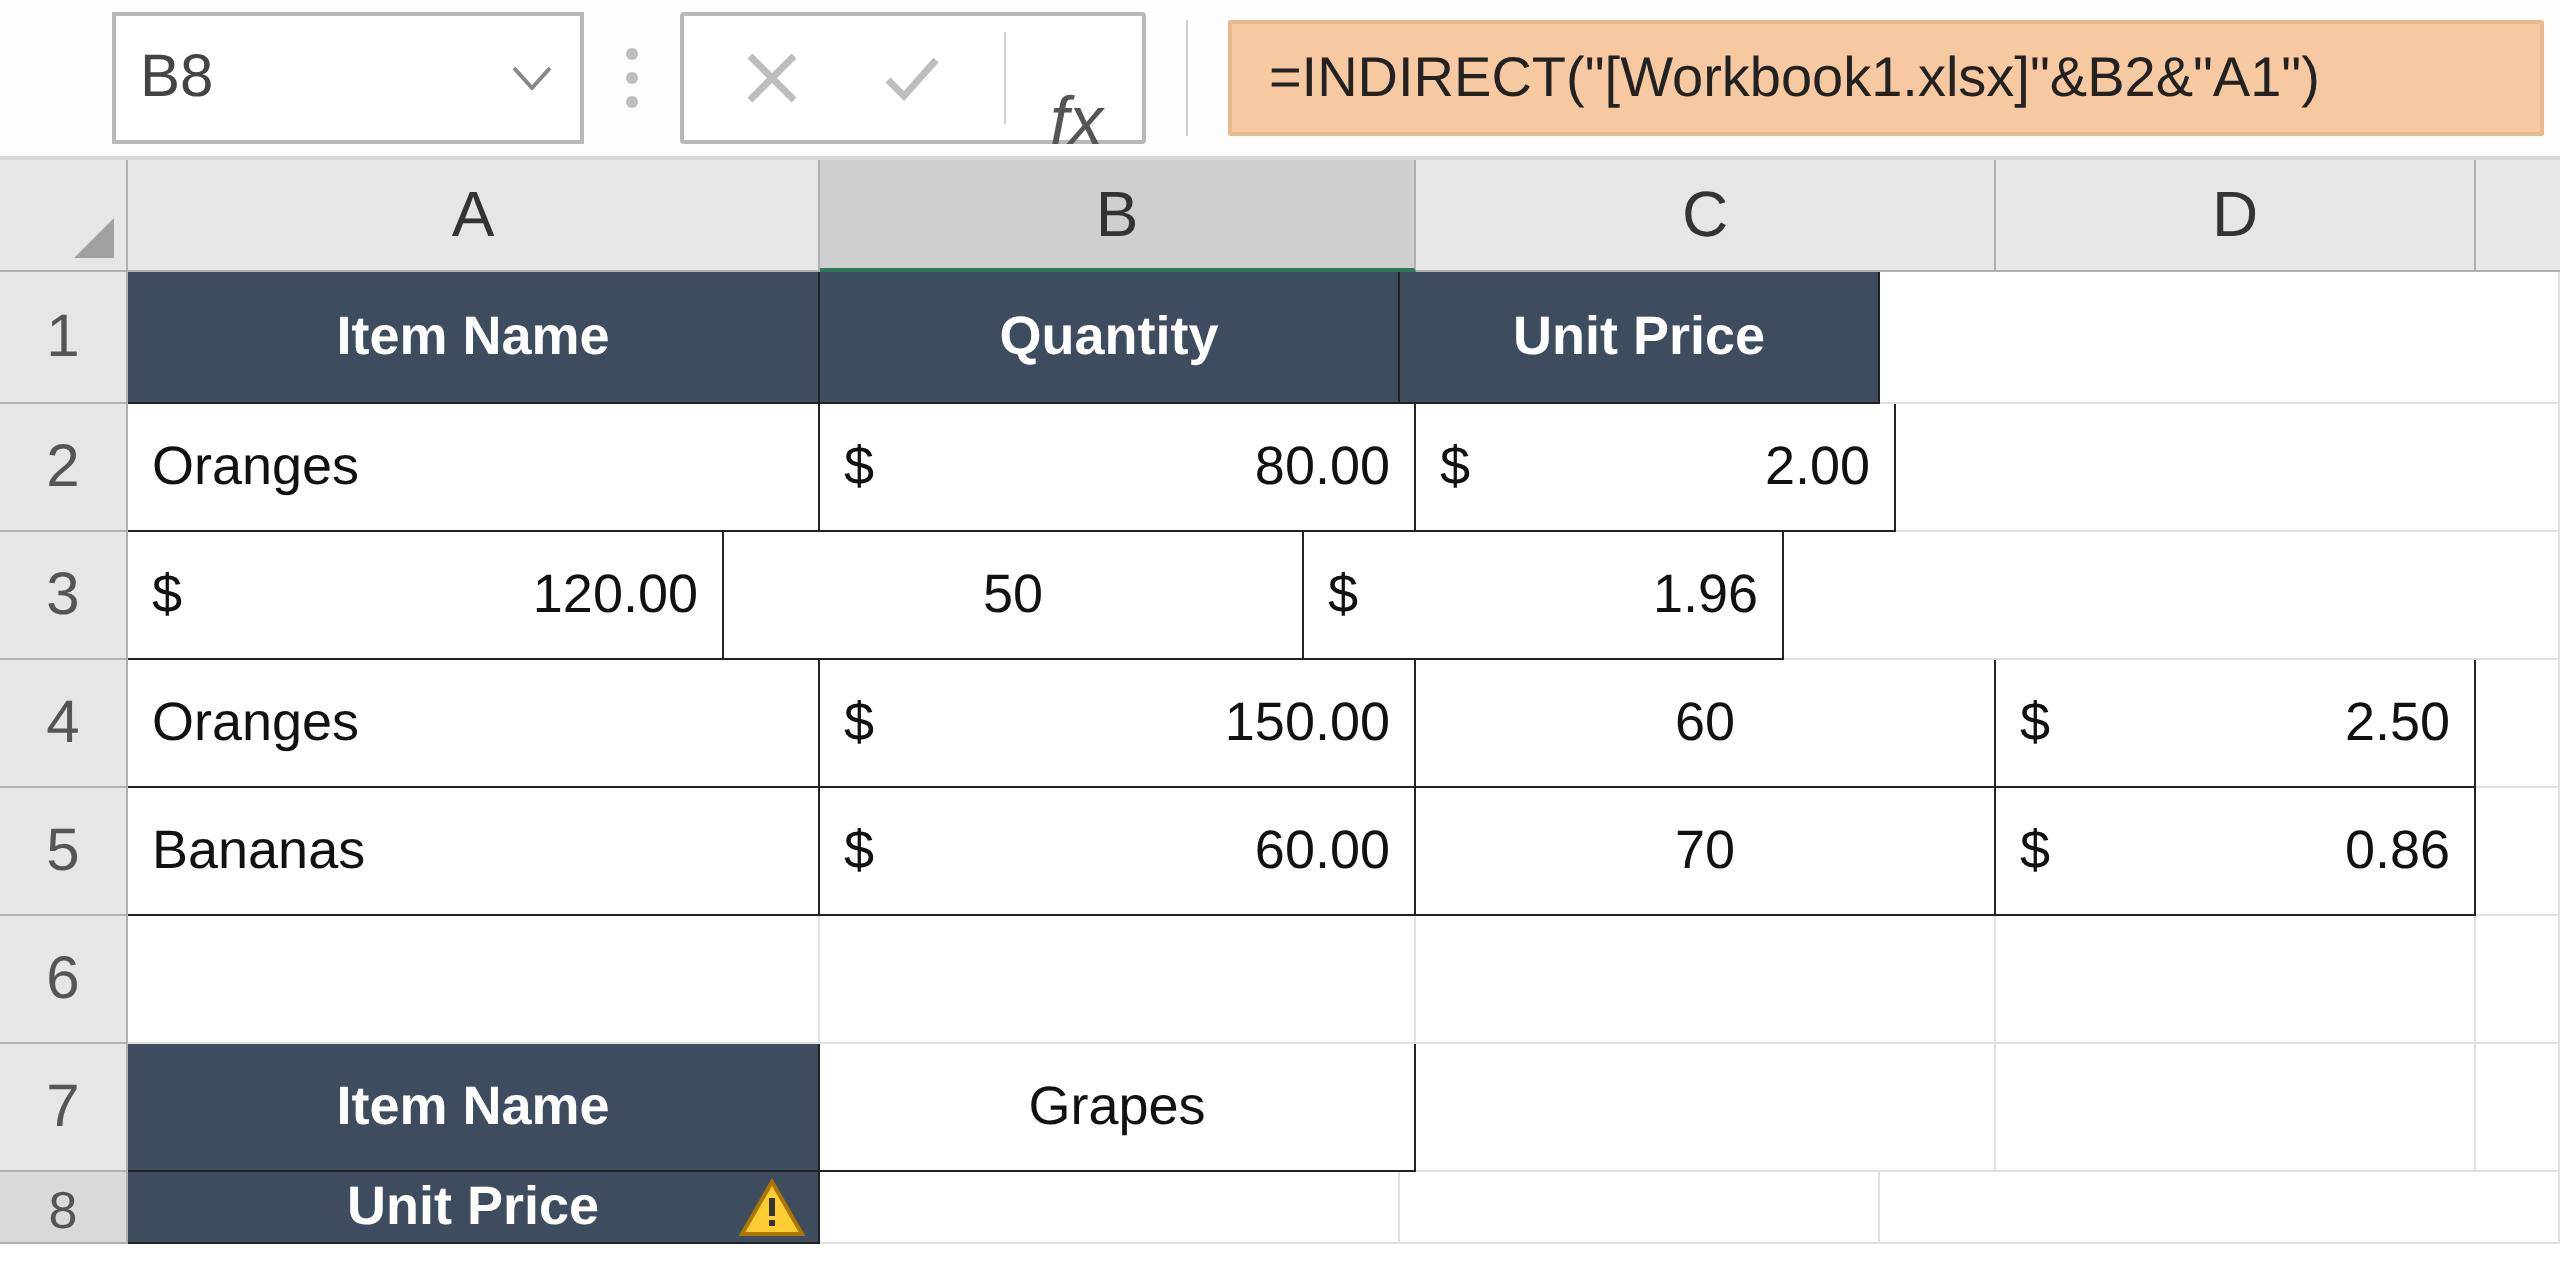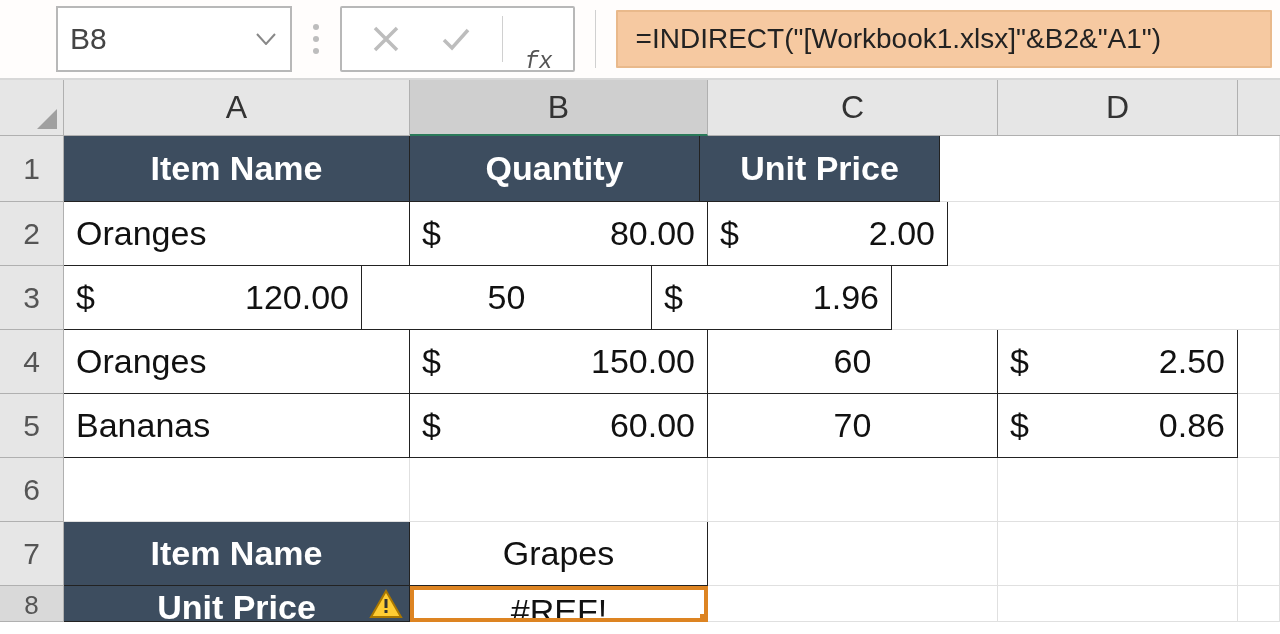--- a/index.html
+++ b/index.html
@@ -10,36 +10,36 @@
   .name-box .nb-text { font-size:30px; color:#444; }
   .name-box .nb-caret { position:absolute; right:14px; top:50%; transform:translateY(-50%); }
   .nb-caret svg { width:20px; height:12px; display:block; }
 
   .dots-icon { width:20px; color:#bdbdbd; font-size:26px; letter-spacing:0px; padding:0 6px; display:flex; flex-direction:column; align-items:center; gap:6px; }
   .dots-icon span{ width:6px;height:6px;border-radius:50%;background:#bdbdbd;display:block;}
 
   .fx-controls { display:flex; align-items:center; gap:10px; height:66px; border:2px solid #b8b8b8; border-radius:2px; background:#fff; padding:0 14px; }
   .fx-btn { width:60px; height:50px; display:flex; align-items:center; justify-content:center; }
   .fx-btn svg{ width:34px; height:34px; stroke:#bdbdbd; fill:none; stroke-width:3.5; }
-  .fx-label { font-family: Liberation Mono, monospace; font-style:italic; font-size:23px; color:#555; padding:0 6px; user-select:none;margin-top:45px;}
+  .fx-label { font-family: Liberation Sans, sans-serif; font-style:italic; font-size:34px; color:#555; padding:0 6px; user-select:none;margin-top:45px;}
   .sep { width:1px; height:46px; background:#d0d0d0; margin:0 6px;}
 
   .formula-input { flex:1; height:58px; background:#f6c9a1; border:2px solid #e9b98b; display:flex; align-items:center; padding:0 18px; font-size:28px; color:#222; border-radius:1px; }
 
   .grid-area { position:relative; width:1280px; background:#fff; }
   .col-headers { display:flex; height:56px; }
   .select-all { width:64px; height:56px; background:#e6e6e6; border-right:1px solid #b0b0b0; border-bottom:1px solid #b0b0b0; position:relative; }
   .select-all::after { content:""; position:absolute; right:6px; bottom:6px; width:0;height:0; border-left:20px solid transparent; border-bottom:20px solid #a0a0a0; }
   .col-header { height:56px; background:#e6e6e6; border-right:1px solid #b0b0b0; border-bottom:1px solid #b0b0b0; display:flex; align-items:center; justify-content:center; font-size:32px; color:#333; }
   .col-header.selected { background:#cfcfcf; border-bottom:2px solid #2a7a5a; }
   .colA{width:346px;} .colB{width:298px;} .colC{width:290px;} .colD{width:240px;} .colRest{flex:1;border-right:none;}
 
   .row { display:flex; }
   .row-header { width:64px; background:#e6e6e6; border-right:1px solid #b0b0b0; border-bottom:1px solid #b0b0b0; display:flex; align-items:center; justify-content:center; font-size:30px; color:#555; }
-  .cell { border-right:1px solid #222; border-bottom:1px solid #222; display:flex; align-items:center; font-size:34px; color:#111; padding:0 12px; position:relative; background:#fff;}
+  .cell { border-right:1px solid #222; border-bottom:1px solid #222; display:flex; align-items:center; font-size:27px; color:#111; padding:0 12px; position:relative; background:#fff;}
   .r1 .row-header{height:66px;} .r1 .cell{height:66px;}
   .rnorm .row-header{height:64px;} .rnorm .cell{height:64px;}
 
   .hdr { background:#3d4d5f; color:#fff; font-weight:bold; justify-content:center; border-color:#222;}
   .money { justify-content:flex-end; }
   .money .sym{ position:absolute; left:12px; }
   .center{justify-content:center;}
   .noborder{border-right:1px solid #e0e0e0;border-bottom:1px solid #e0e0e0;}
   .blank{background:#fff;}
 
@@ -193,19 +193,18 @@
     <div class="cell hdr colA" style="align-items:flex-start;padding-top:2px;">
       <span>Unit Price</span>
       <span class="warn-icon">
         <svg viewBox="0 0 34 30">
             <path d="M17 2 L32 28 L2 28 Z" fill="#ffcc33" stroke="#aa7700" stroke-width="2"></path>
             <rect x="15.5" y="10" width="3" height="9" fill="#333"></rect>
             <rect x="15.5" y="21" width="3" height="3" fill="#333"></rect>
           </svg>
       </span>
     </div>
-    <div class="cell colB center selected-cell" style="align-items:flex-start;padding-top:2px;">#REF!</div>
     <div class="cell colC noborder blank"></div>
     <div class="cell colD noborder blank"></div>
     <div class="cell colRest noborder blank"></div>
   </div>
 
 </div>
 
 </body></html>

